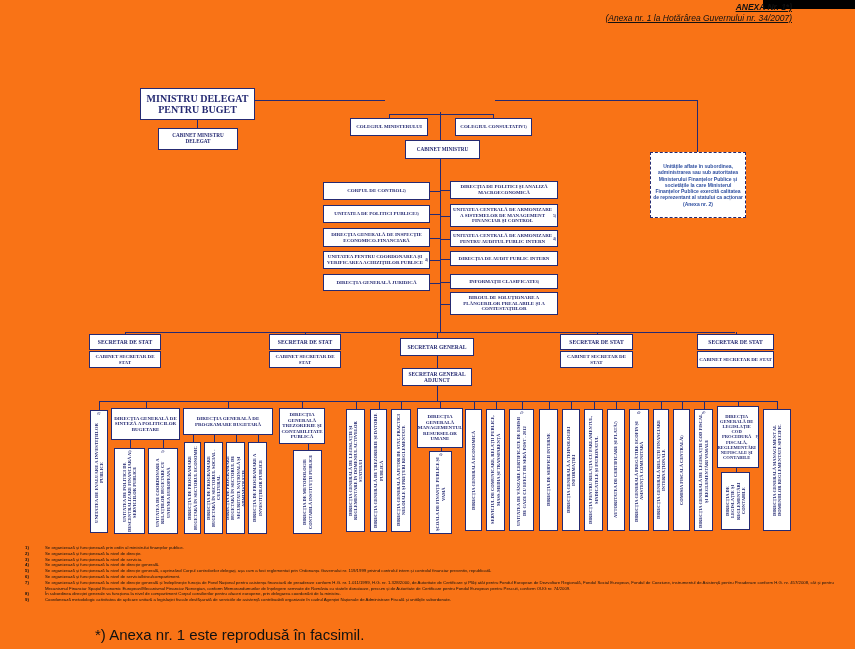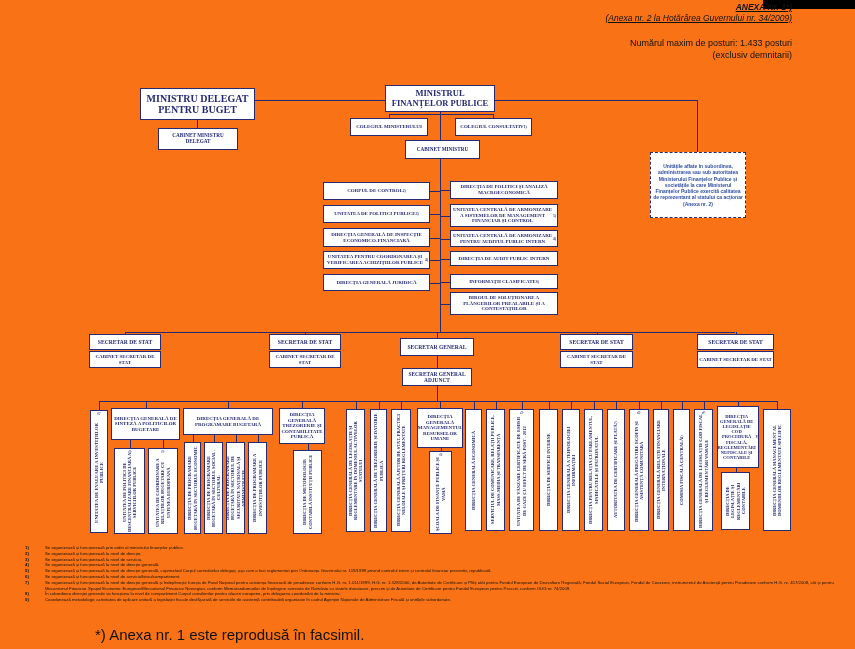--- a/index.html
+++ b/index.html
@@ -34,25 +34,21 @@
   .fn-text{flex:1;}
   #facsimile{position:absolute;left:95px;top:626px;font-size:15px;color:#111;}
 </style>
 </head>
 <body>
 
 <div id="page">
   <div id="black-bar"></div>
   <div id="annex">
     <div class="l1">ANEXA Nr. 1*)</div>
-    <div class="l2">(Anexa nr. 2 la Hotărârea Guvernului nr. 34/2009)</div>
-  </div>
-  <div id="posts">
-    <div>Numărul maxim de posturi: 1.433 posturi</div>
-    <div>(exclusiv demnitarii)</div>
+    <div class="l2">(Anexa nr. 1 la Hotărârea Guvernului nr. 34/2007)</div>
   </div>
 
   <div id="chart" class="abs" style="left:0;top:0;width:855px;height:649px;">
       <div class="line" style="left: 255px; top: 100px; width: 130px; height: 1px;"></div>
       <div class="line" style="left: 495px; top: 100px; width: 202px; height: 1px;"></div>
       <div class="line" style="left: 697px; top: 100px; width: 1px; height: 52px;"></div>
       <div class="line" style="left: 197px; top: 120px; width: 1px; height: 8px;"></div>
       <div class="line" style="left: 440px; top: 112px; width: 1px; height: 28px;"></div>
       <div class="line" style="left: 389px; top: 114px; width: 104px; height: 1px;"></div>
       <div class="line" style="left: 389px; top: 114px; width: 1px; height: 4px;"></div>
@@ -104,23 +100,20 @@
       <div class="line" style="left: 639px; top: 401px; width: 1px; height: 8px;"></div>
       <div class="line" style="left: 661px; top: 401px; width: 1px; height: 8px;"></div>
       <div class="line" style="left: 681.5px; top: 401px; width: 1px; height: 8px;"></div>
       <div class="line" style="left: 703.5px; top: 401px; width: 1px; height: 8px;"></div>
       <div class="line" style="left: 738px; top: 401px; width: 1px; height: 5px;"></div>
       <div class="line" style="left: 735.5px; top: 468px; width: 1px; height: 4px;"></div>
       <div class="line" style="left: 777px; top: 401px; width: 1px; height: 8px;"></div>
       <div class="node h" style="left: 140px; top: 88px; width: 115px; height: 32px; font-size: 10px;">
         <span>MINISTRU DELEGAT PENTRU BUGET</span>
       </div>
-      <div class="node h" style="left: 385px; top: 85px; width: 110px; height: 27px; font-size: 8.5px;">
-        <span>MINISTRUL FINANȚELOR PUBLICE</span>
-      </div>
       <div class="node h" style="left: 158px; top: 128px; width: 80px; height: 22px; font-size: 5.2px;">
         <span>CABINET MINISTRU DELEGAT</span>
       </div>
       <div class="node h" style="left: 350px; top: 118px; width: 78px; height: 18px; font-size: 5px;">
         <span>COLEGIUL MINISTERULUI</span>
       </div>
       <div class="node h" style="left: 455px; top: 118px; width: 77px; height: 18px; font-size: 5px;">
         <span>COLEGIUL CONSULTATIV</span>
         <sup>1)</sup>
       </div>

